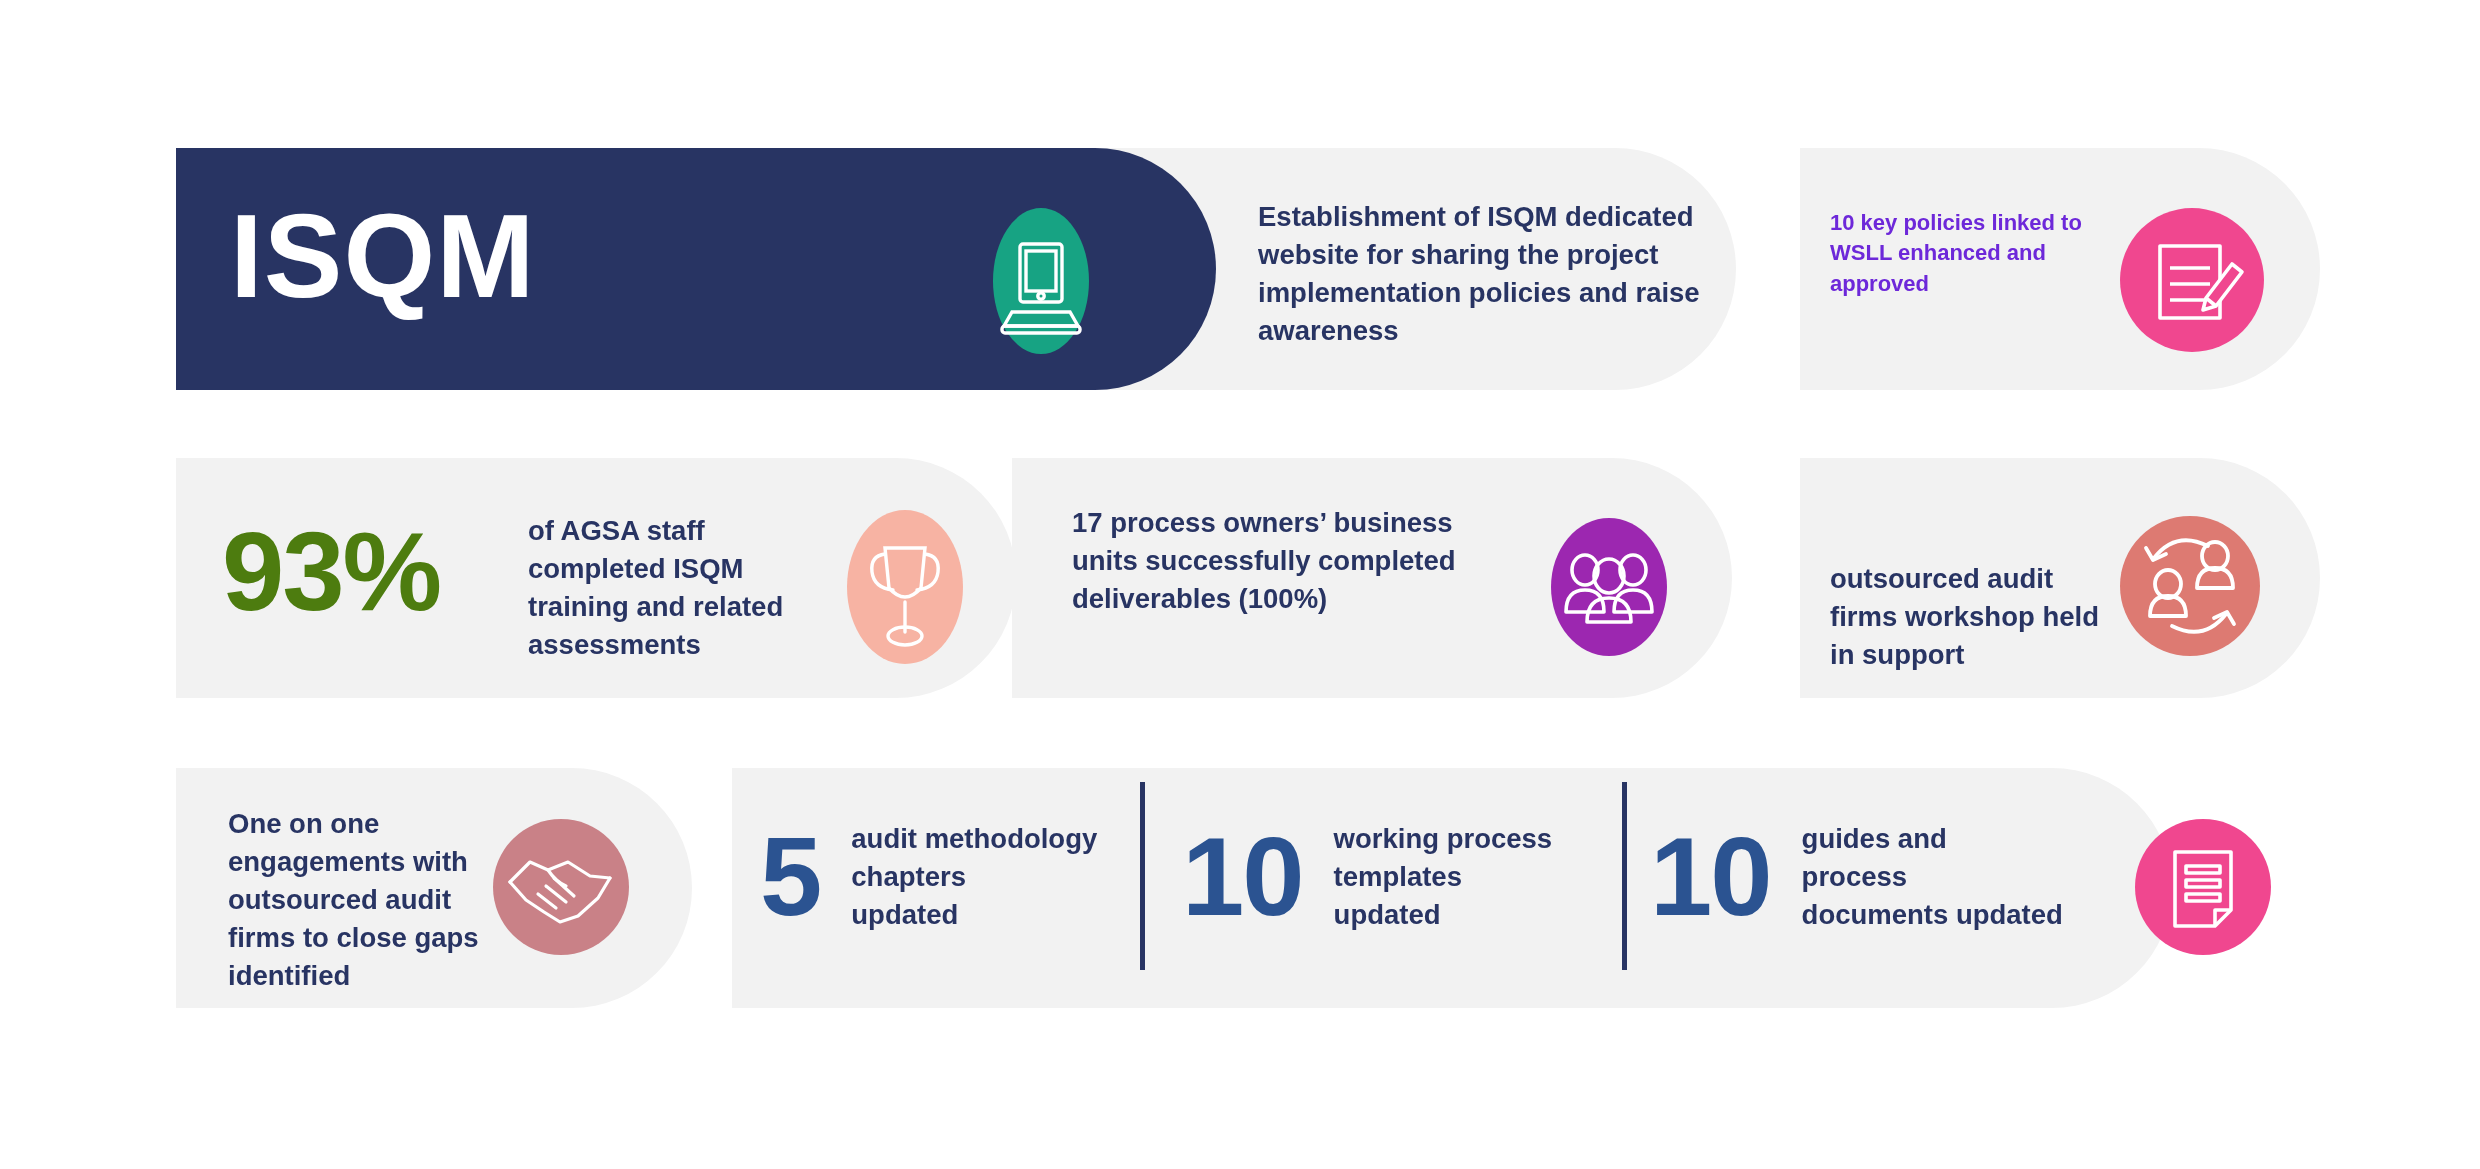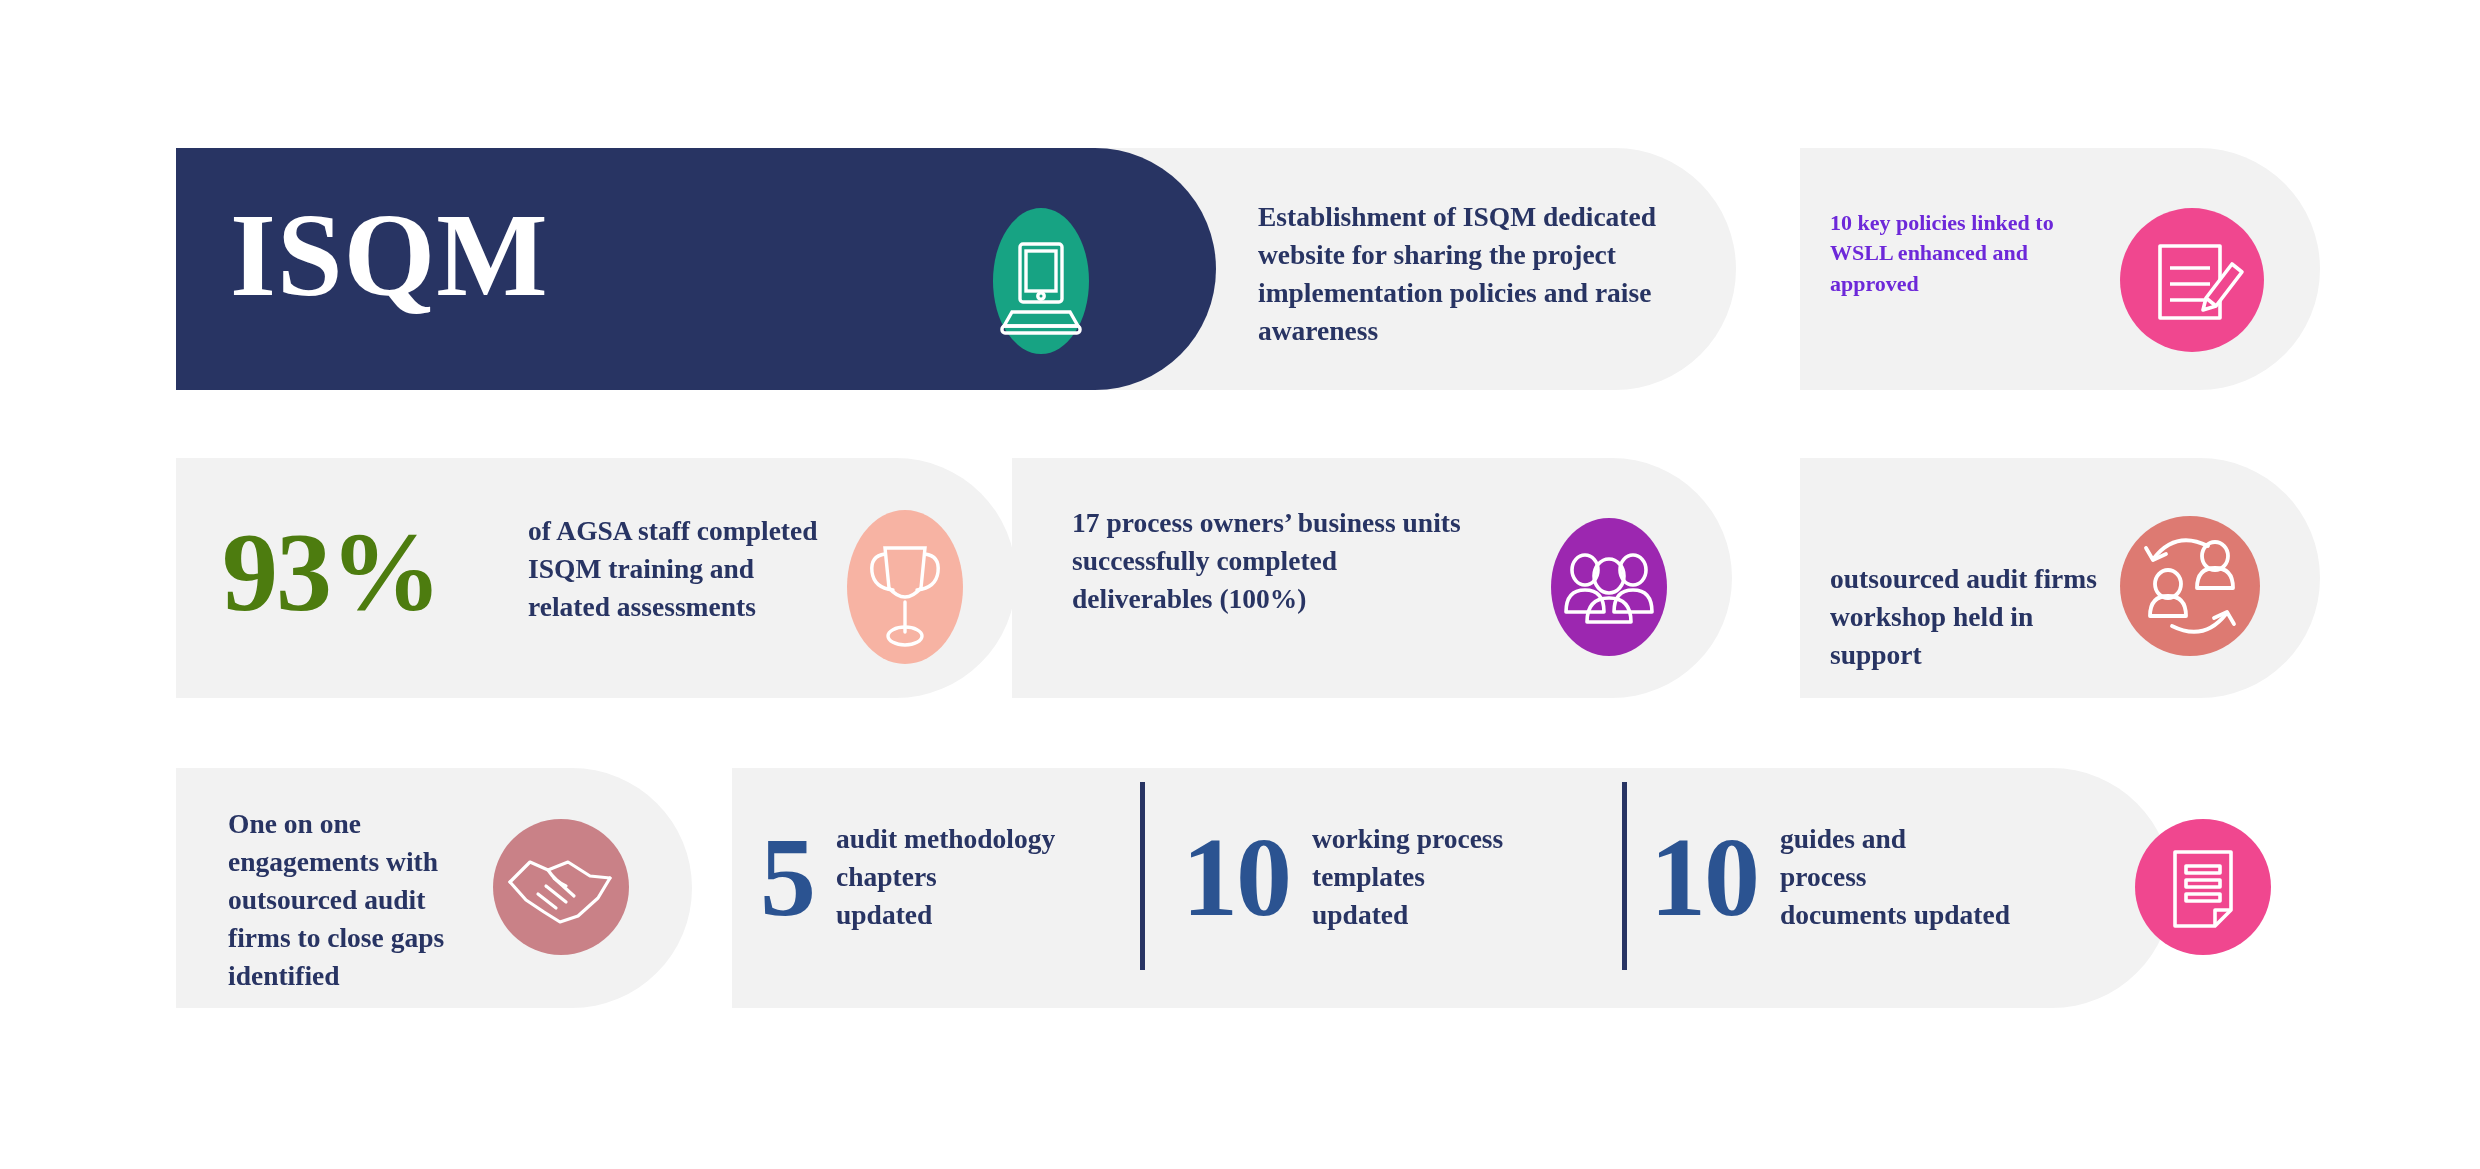--- a/index.html
+++ b/index.html
@@ -14,21 +14,20 @@
     overflow: hidden;
     position: relative;
   }
 
   .canvas {
     position: absolute;
     left: 0; top: 0;
     width: 2412px;
     height: 1169px;
     background: #ffffff;
-    font-family: Liberation Serif, serif;
   }
 
   
   .card {
     position: absolute;
     background: #f2f2f2;
     border-radius: 0 130px 130px 0;
     box-sizing: border-box;
   }
 
@@ -227,21 +226,21 @@
     font-weight: 700;
     color: #2b5391;
     line-height: 1;
     letter-spacing: -2px;
   }
   .stat-label {
     font-size: 27.5px;
     font-weight: 700;
     color: #283463;
     line-height: 1.38;
-    margin-left: 22px;
+    margin-left: 31px;
     white-space: pre-line;
   }
   #stat-g1 { left: 760px; top: 820px; }
   #stat-g2 { left: 1182px; top: 820px; }
   #stat-g3 { left: 1650px; top: 820px; }
 
   .divider {
     position: absolute;
     width: 5px;
     background: #283463;

